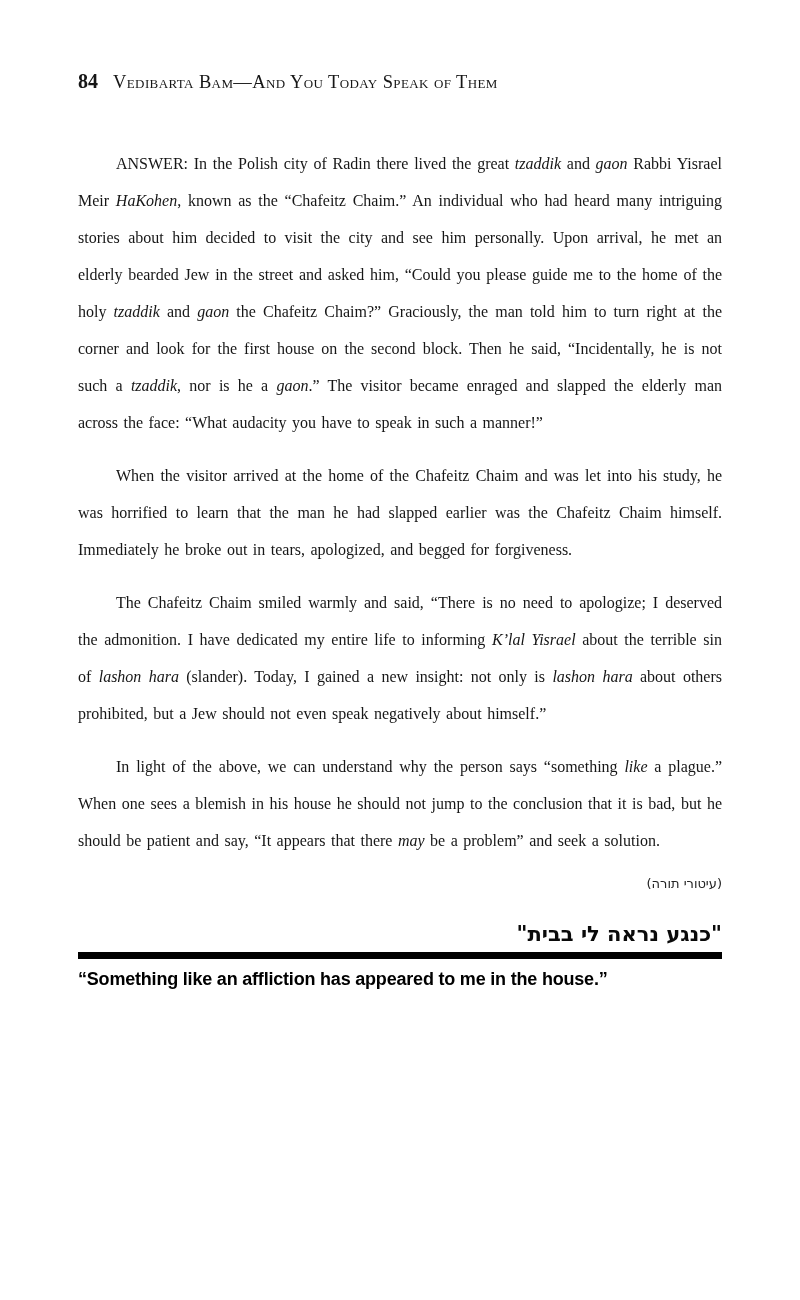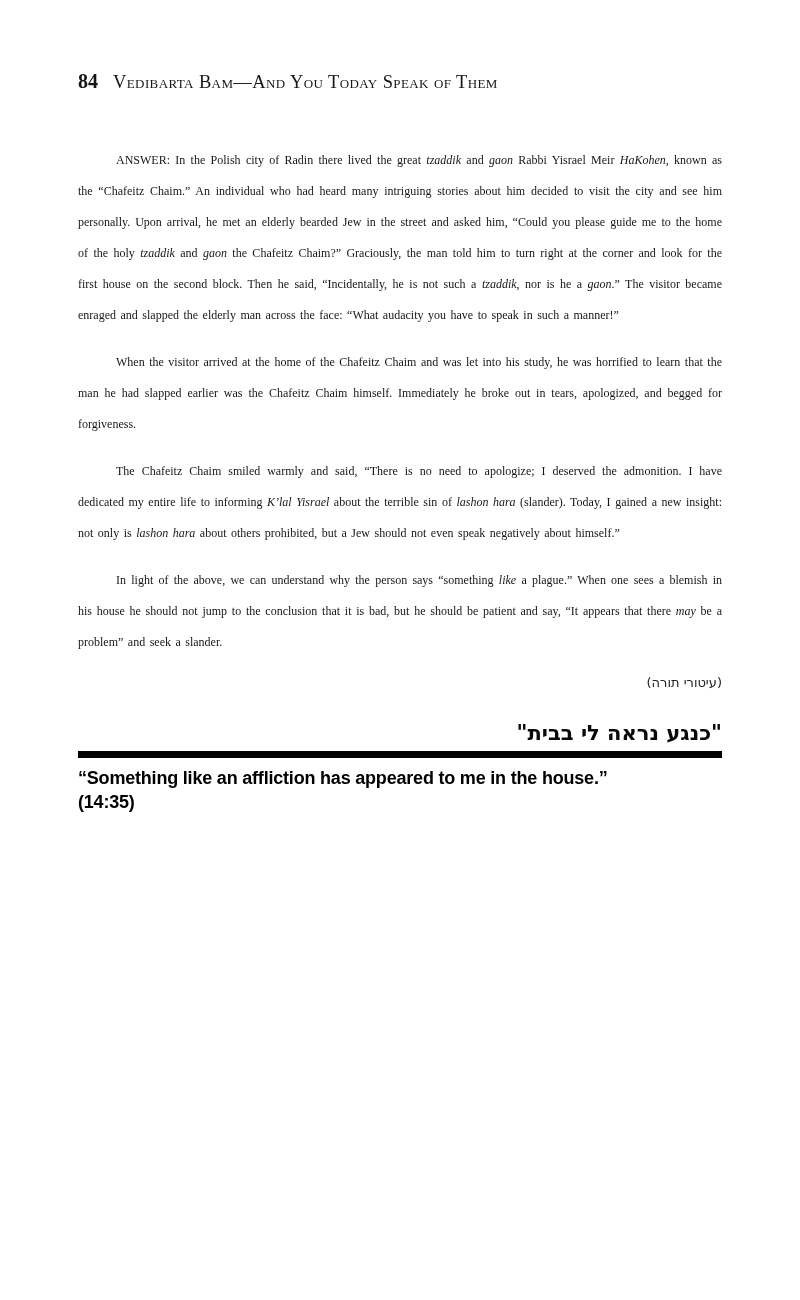--- a/index.html
+++ b/index.html
@@ -25,22 +25,22 @@
     font-weight: bold;
     font-size: 20px;
   }
   .book-title {
     font-variant: small-caps;
     font-size: 18.5px;
     letter-spacing: 0.4px;
     white-space: nowrap;
   }
   .body-para {
-    font-size: 12px;
-    line-height: 31px;
+    font-size: 16px;
+    line-height: 37px;
     text-align: justify;
     text-indent: 38px;
     word-spacing: 1.5px;
     margin-bottom: 16px;
   }
   .body-para i { font-style: italic; }
   .attribution {
     direction: rtl;
     font-family: "DejaVu Sans", sans-serif;
     font-size: 13px;
@@ -87,29 +87,28 @@
   </header>
 
   <main>
 
     <p class="body-para"><span>ANSWER: In the Polish city of Radin there lived the great </span><i>tzaddik</i><span> and </span><i>gaon</i><span> Rabbi Yisrael Meir </span><i>HaKohen</i><span>, known as the “Chafeitz Chaim.” An individual who had heard many intriguing stories about him decided to visit the city and see him personally. Upon arrival, he met an elderly bearded Jew in the street and asked him, “Could you please guide me to the home of the holy </span><i>tzaddik</i><span> and </span><i>gaon</i><span> the Chafeitz Chaim?” Graciously, the man told him to turn right at the corner and look for the first house on the second block. Then he said, “Incidentally, he is not such a </span><i>tzaddik</i><span>, nor is he a </span><i>gaon</i><span>.” The visitor became enraged and slapped the elderly man across the face: “What audacity you have to speak in such a manner!”</span></p>
 
     <p class="body-para"><span>When the visitor arrived at the home of the Chafeitz Chaim and was let into his study, he was horrified to learn that the man he had slapped earlier was the Chafeitz Chaim himself. Immediately he broke out in tears, apologized, and begged for forgiveness.</span></p>
 
     <p class="body-para"><span>The Chafeitz Chaim smiled warmly and said, “There is no need to apologize; I deserved the admonition. I have dedicated my entire life to informing </span><i>K’lal Yisrael</i><span> about the terrible sin of </span><i>lashon hara</i><span> (slander). Today, I gained a new insight: not only is </span><i>lashon hara</i><span> about others prohibited, but a Jew should not even speak negatively about himself.”</span></p>
 
-    <p class="body-para"><span>In light of the above, we can understand why the person says “something </span><i>like</i><span> a plague.” When one sees a blemish in his house he should not jump to the conclusion that it is bad, but he should be patient and say, “It appears that there </span><i>may</i><span> be a problem” and seek a slander.</span></p>
+    <p class="body-para"><span>In light of the above, we can understand why the person says “something </span><i>like</i><span> a plague.” When one sees a blemish in his house he should not jump to the conclusion that it is bad, but he should be patient and say, “It appears that there </span><i>may</i><span> be a problem” and seek a solution.</span></p>
 
     <p class="attribution" dir="rtl">(עיטורי תורה)</p>
 
     <h2 class="hebrew-heading" dir="rtl">"כנגע נראה לי בבית"</h2>
 
     <div class="black-bar"></div>
 
     <h3 class="translation-heading">
       <span class="translation-line">“Something like an affliction has appeared to me in the house.”</span>
-      <span class="verse-ref">(14:35)</span>
     </h3>
 
 
   </main>
 
 </div>
 
 </body></html>

